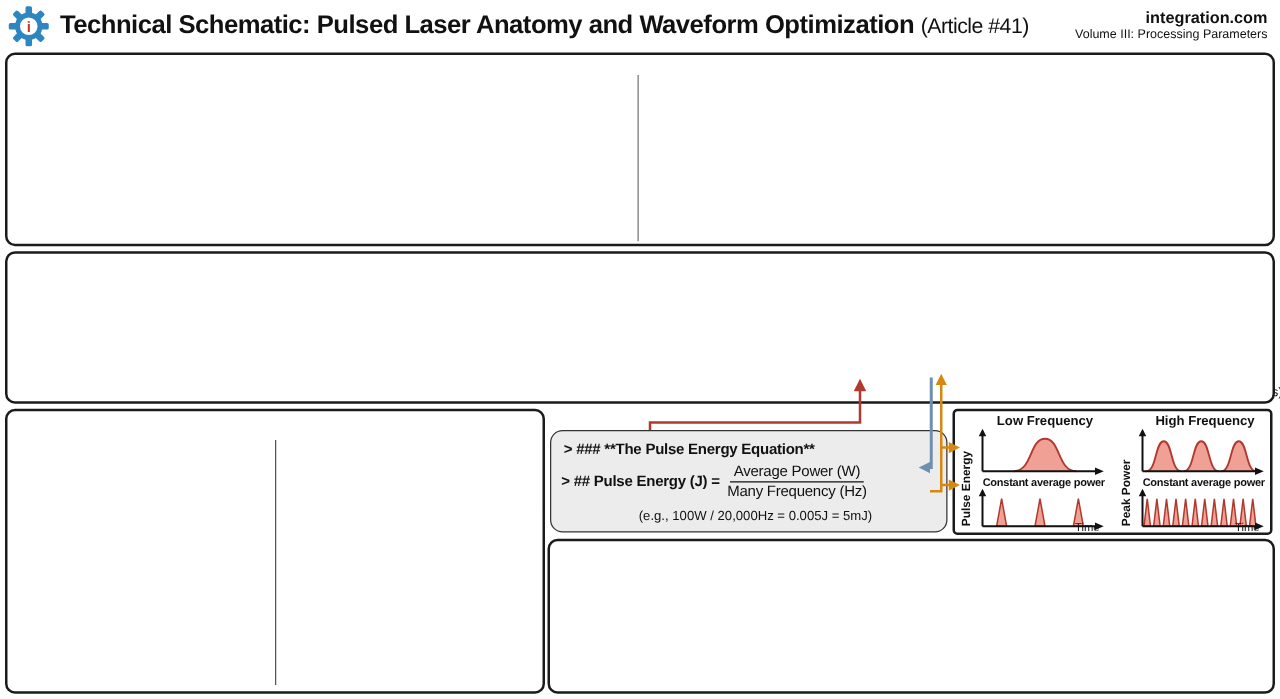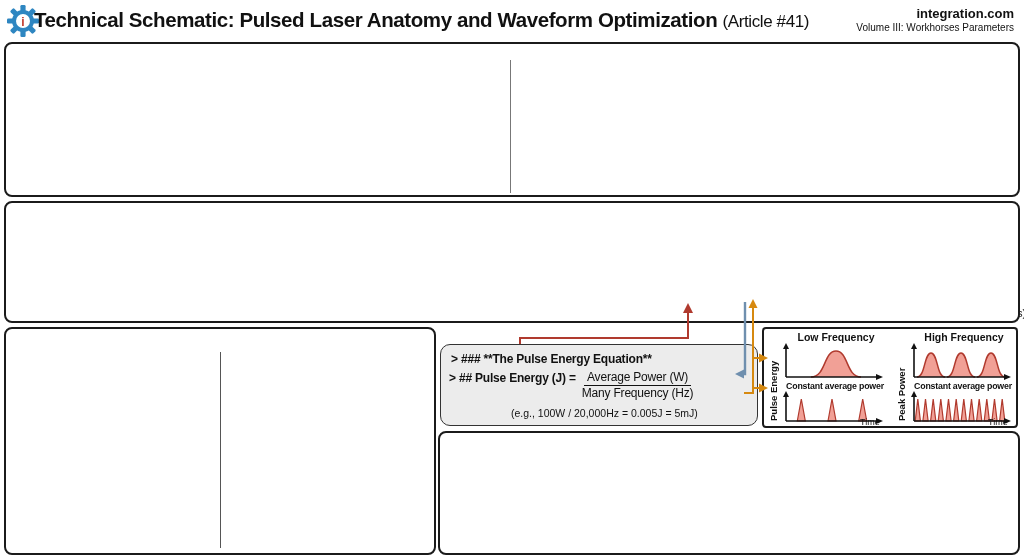--- a/index.html
+++ b/index.html
@@ -48,26 +48,26 @@
         <rect x="-2.6" y="-16" width="5.2" height="7" rx="1.3" transform="rotate(180)"></rect>
         <rect x="-2.6" y="-16" width="5.2" height="7" rx="1.3" transform="rotate(225)"></rect>
         <rect x="-2.6" y="-16" width="5.2" height="7" rx="1.3" transform="rotate(270)"></rect>
         <rect x="-2.6" y="-16" width="5.2" height="7" rx="1.3" transform="rotate(315)"></rect>
       </g>
       <circle r="11" fill="#2e86c1"></circle>
       <circle r="7" fill="#fff"></circle>
       <text x="0" y="4.6" text-anchor="middle" font-size="12" font-weight="700" font-family="Liberation Serif,serif" fill="#c0392b">i</text>
     </g>
   </svg>
-  <div class="t" style="left:34px;top:8px;font-size:20.5px;letter-spacing:-.4px">
+  <div class="t" style="left:48px;top:8px;font-size:20.5px;letter-spacing:-.4px">
     <span class="b">Technical Schematic: Pulsed Laser Anatomy and Waveform Optimization</span>
     <span style="font-size:17px">(Article #41)</span>
   </div>
   <div class="t b" style="right:10px;top:6px;font-size:13px">integration.com</div>
-  <div class="t" style="right:10px;top:22px;font-size:10px">Volume III: Workhorses Parameters</div>
+  <div class="t" style="right:10px;top:22px;font-size:10px">Volume III: Processing Parameters</div>
 
   <div class="sec" style="left:4px;top:42px;width:1016px;height:155px"></div>
   <div class="sec-title" style="left:14px;top:46px">1. Defining the Pulse: Wavelength(λ) and Frequency (PRF)</div>
   <div style="position:absolute;left:510px;top:60px;height:133px;border-left:1.5px solid #777;z-index:2"></div>
 
   <div class="t" style="left:24px;top:64px;font-size:14px">
     <span class="b">A. Wavelength (λ)</span>
     <span>(nm)</span>
   </div>
 
@@ -372,21 +372,21 @@
   </svg>
 
   <div style="position:absolute;left:234px;top:481px;width:196px">
     <div class="bullet"><span class="pre"></span><span>Fewer powerful “punches”</span></div>
     <div class="bullet"><span class="pre"></span><span>Deep Engraving / Heavy Ablation</span></div>
     <div class="bullet"><span class="pre">Ideal for </span><span>Deep Engraving Article #38, Heavy-Duty Rust Removal</span></div>
   </div>
 
   <div class="eqbox">
     <div class="t b" style="left:10px;top:7px;font-size:12px;letter-spacing:-.2px">&gt; ### **The Pulse Energy Equation**</div>
-    <div style="position:absolute;left:8px;top:26px;display:flex;">
+    <div style="position:absolute;left:8px;top:26px;display:flex;align-items:center">
       <span class="b" style="font-size:12px;letter-spacing:-.2px">&gt; ## Pulse Energy (J) =</span>
       <span class="frac" style="font-size:12px;font-weight:400;letter-spacing:-.2px">
         <span class="num">Average Power (W)</span>
         <span class="den">Many Frequency (Hz)</span>
       </span>
     </div>
     <div class="t" style="left:70px;top:62px;font-size:10.5px">(e.g., 100W / 20,000Hz = 0.005J = 5mJ)</div>
   </div>
 
   <div class="minibox">

